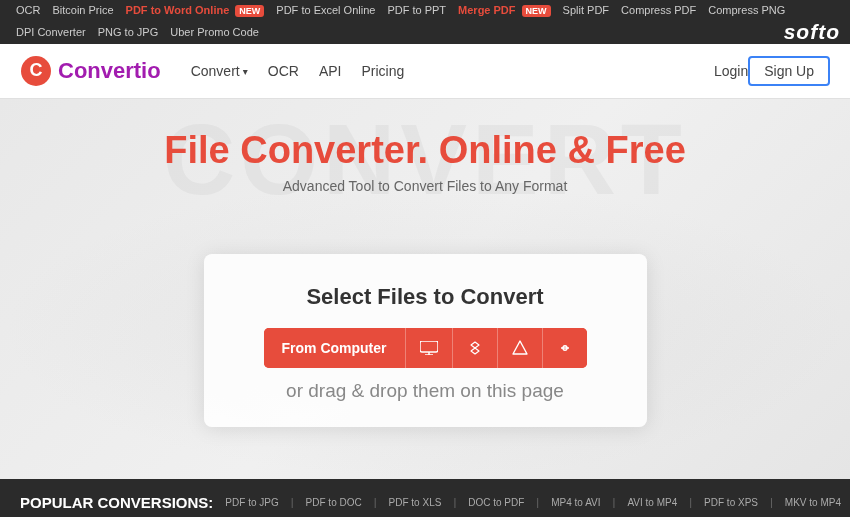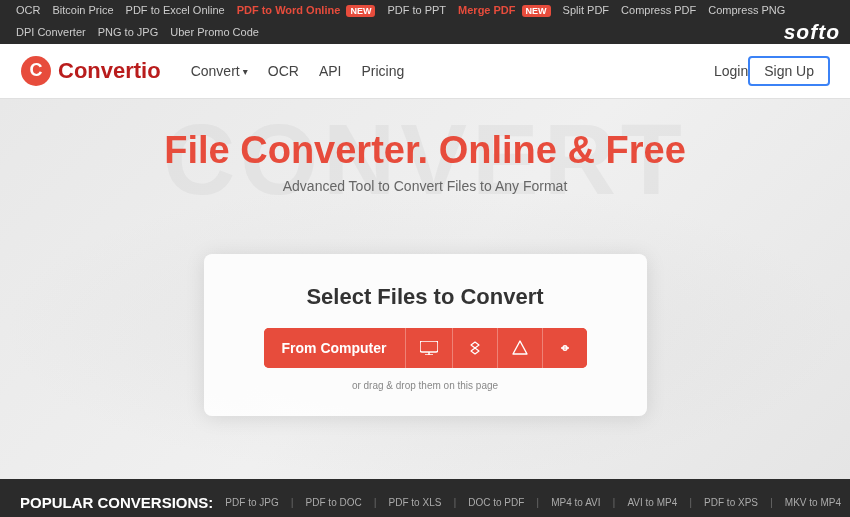--- a/index.html
+++ b/index.html
@@ -58,21 +58,21 @@
       margin-right: 30px;
     }
     .logo-icon {
       width: 32px;
       height: 32px;
       margin-right: 6px;
     }
     .logo-text {
       font-size: 22px;
       font-weight: bold;
-      color: #b91c1c;
+      color: #a21caf;
     }
     .main-nav-links {
       display: flex;
       align-items: center;
       gap: 20px;
       flex: 1;
     }
     .nav-link {
       font-size: 14px;
       color: #444;
@@ -202,21 +202,21 @@
       color: #fff;
       border: none;
       padding: 12px 14px;
       cursor: pointer;
       font-size: 16px;
       display: flex;
       align-items: center;
       justify-content: center;
     }
     .drag-drop-text {
-      font-size: 10px;
+      font-size: 19px;
       color: #888;
     }
 
     
     #footer {
       background: #2b2b2b;
       padding: 8px 20px;
       display: flex;
       align-items: center;
       gap: 12px;
@@ -236,25 +236,25 @@
       white-space: nowrap;
       cursor: pointer;
     }
   </style>
 </head>
 <body>
 
 <div id="top-bar">
   <a class="top-bar-link">OCR</a>
   <a class="top-bar-link">Bitcoin Price</a>
-  <a class="top-bar-link">PDF to Excel Online</a>
   <a class="top-bar-link highlight">
     <span>PDF to Word Online</span>
     <span class="badge-new">NEW</span>
   </a>
+  <a class="top-bar-link">PDF to Excel Online</a>
   <a class="top-bar-link">PDF to PPT</a>
   <a class="top-bar-link highlight">
     <span>Merge PDF</span>
     <span class="badge-new">NEW</span>
   </a>
   <a class="top-bar-link">Split PDF</a>
   <a class="top-bar-link">Compress PDF</a>
   <a class="top-bar-link">Compress PNG</a>
   <a class="top-bar-link">DPI Converter</a>
   <a class="top-bar-link">PNG to JPG</a>

